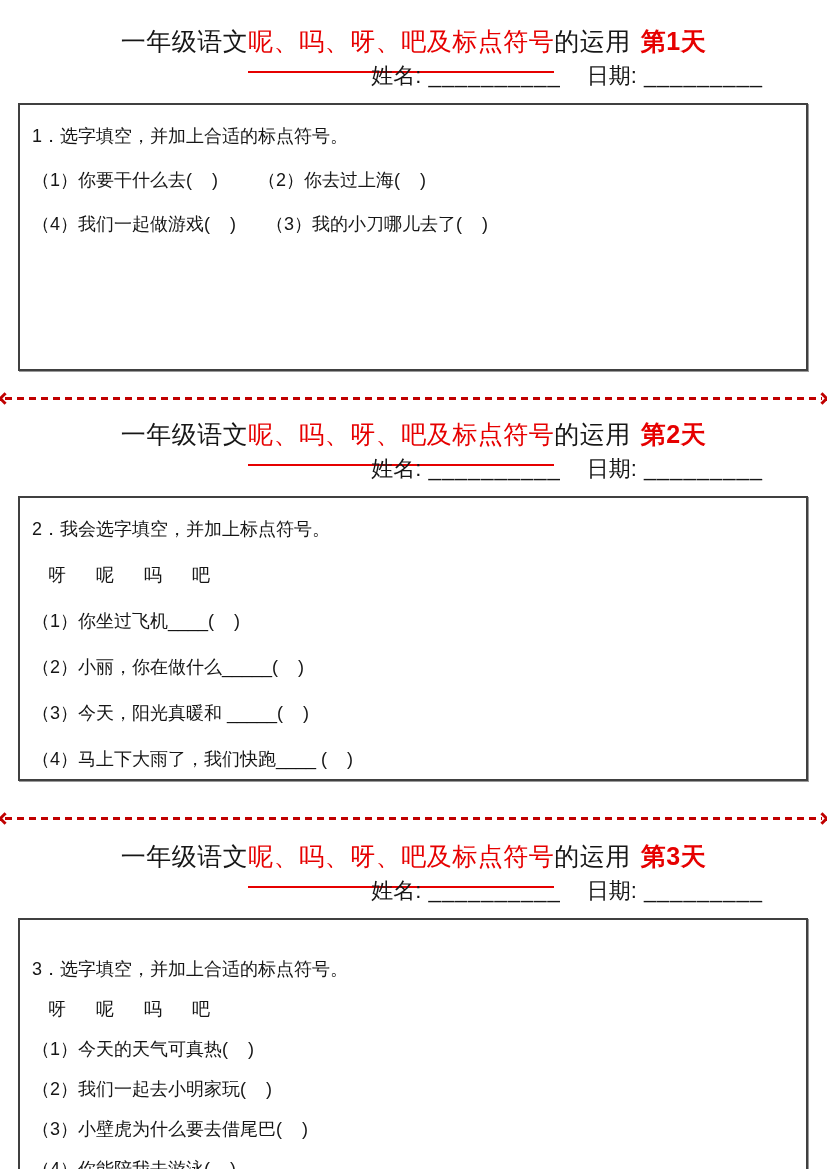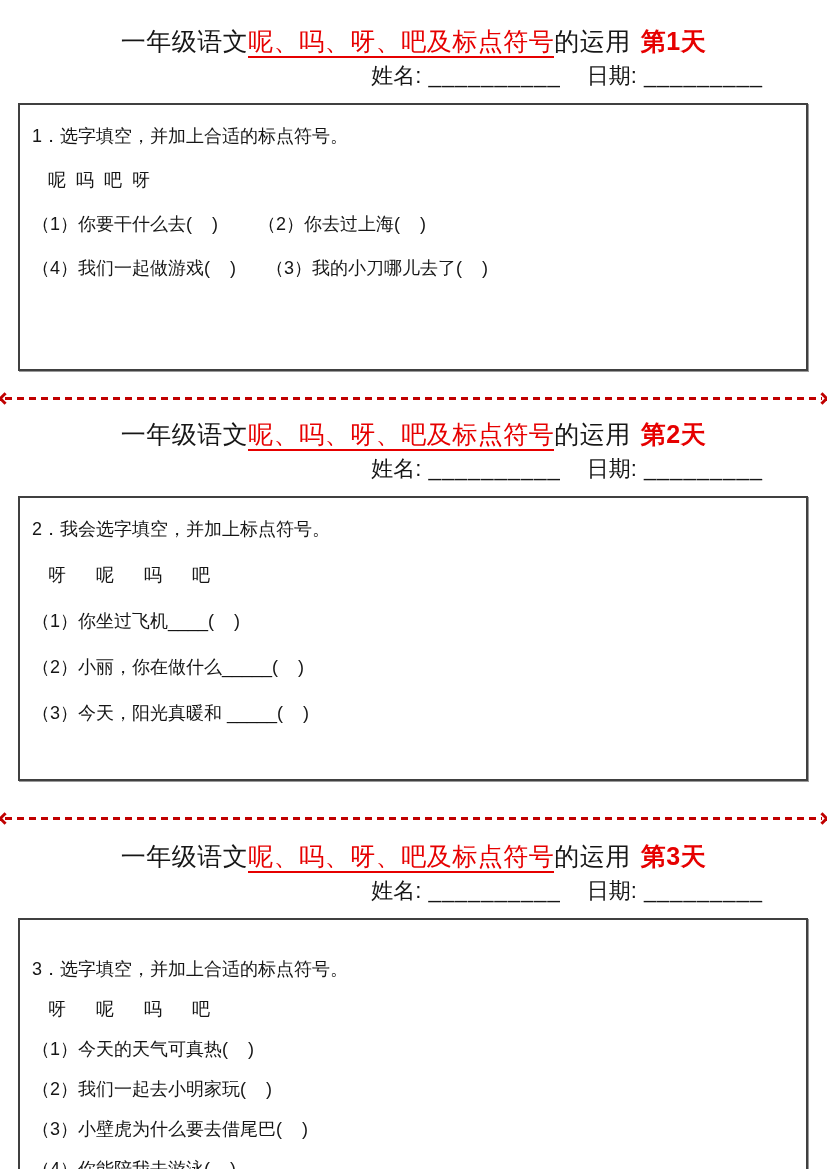--- a/index.html
+++ b/index.html
@@ -14,21 +14,21 @@
     width:827px;height:1169px;overflow:hidden;
     background:#ffffff;color:var(--ink);
     font-family:"Liberation Sans","DejaVu Sans",sans-serif;
   }
   .title{
     margin:0;font-weight:400;font-size:25px;line-height:34px;
     text-align:center;letter-spacing:.5px;white-space:nowrap;
   }
   .s1 .title{padding-top:24px;}
   .t-red{color:var(--red);}
-  .t-underline{border-bottom:2px solid var(--red);padding-bottom:1px;}
+  .t-underline{border-bottom:2px solid var(--red);padding-bottom:16px;}
   .t-day{margin-left:10px;font-weight:bold;}
   .namedate{
     text-align:right;padding-right:64px;font-size:22px;
     margin-top:3px;margin-bottom:12px;white-space:pre;
   }
   .nd-blank{margin-left:7px;letter-spacing:1px;}
   .nd-date{margin-left:26px;}
   .box{
     width:790px;margin-left:18px;
     border:2px solid var(--border);
@@ -62,41 +62,41 @@
   .chev-right{transform:rotate(225deg);margin-left:-4px;}
 </style>
 </head>
 <body>
 
 <div class="section s1">
   <h1 class="title"><span>一年级语文</span><span class="t-red t-underline">呢、吗、呀、吧及标点符号</span><span>的运用</span><span class="t-red t-day">第1天</span></h1>
   <div class="namedate"><span>姓名:</span><span class="nd-blank">__________</span><span class="nd-date">日期:</span><span class="nd-blank">_________</span></div>
   <div class="box box1">
     <div class="line">1．选字填空，并加上合适的标点符号。</div>
-    <div class="line options">呢  吗  吧  呀</div>
     <div class="line">（1）你要干什么去(    )        （2）你去过上海(    )</div>
     <div class="line">（4）我们一起做游戏(    )      （3）我的小刀哪儿去了(    )</div>
   </div>
 </div>
 
 <div class="divider d1">
   <span class="chev chev-left"></span>
   <span class="dash"></span>
   <span class="chev chev-right"></span>
 </div>
 
 <div class="section s2">
   <h1 class="title"><span>一年级语文</span><span class="t-red t-underline">呢、吗、呀、吧及标点符号</span><span>的运用</span><span class="t-red t-day">第2天</span></h1>
   <div class="namedate"><span>姓名:</span><span class="nd-blank">__________</span><span class="nd-date">日期:</span><span class="nd-blank">_________</span></div>
   <div class="box box2">
     <div class="line">2．我会选字填空，并加上标点符号。</div>
     <div class="line options">呀      呢      吗      吧</div>
     <div class="line">（1）你坐过飞机____(    )</div>
     <div class="line">（2）小丽，你在做什么_____(    )</div>
     <div class="line">（3）今天，阳光真暖和 _____(    )</div>
+    <div class="line">（4）马上下大雨了，我们快跑____ (    )</div>
   </div>
 </div>
 
 <div class="divider d2">
   <span class="chev chev-left"></span>
   <span class="dash"></span>
   <span class="chev chev-right"></span>
 </div>
 
 <div class="section s3">

